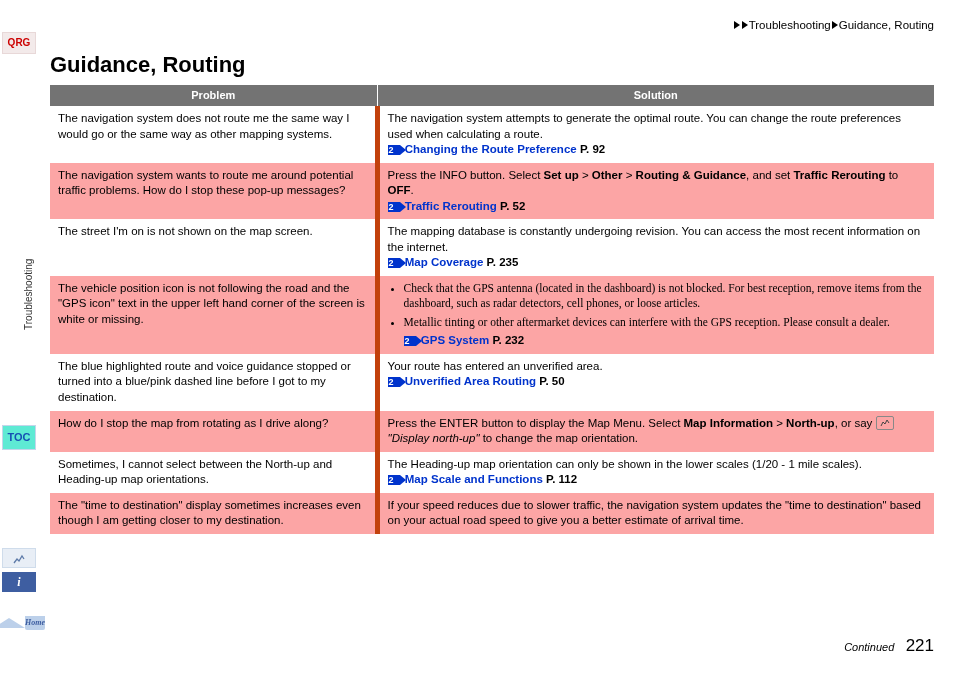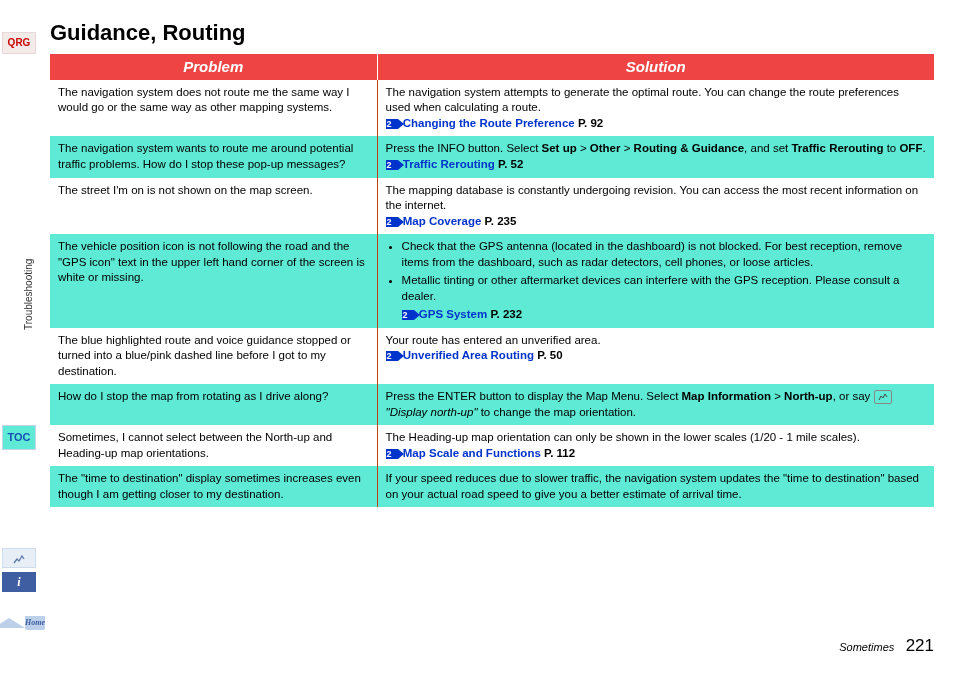--- a/index.html
+++ b/index.html
@@ -82,39 +82,38 @@
     margin-bottom: 6px;
   }
   table.troubleshoot {
     width: 100%;
     border-collapse: collapse;
     table-layout: fixed;
   }
   table.troubleshoot col.pcol { width: 37%; }
   table.troubleshoot col.scol { width: 63%; }
   table.troubleshoot th {
-    background: #ef4444;
+    background: #737373;
     color: #fff;
     font-weight: bold;
-    font-size: 15px;
+    font-size: 11px;
     padding: 3px 6px;
     text-align: center;
     border-right: 1px solid #fff;
-    font-style: italic;
   }
   table.troubleshoot th:last-child { border-right:none;margin-left:26px; }
   table.troubleshoot td {
     padding: 5px 8px;
     vertical-align: top;
     font-size: 11.5px;
-    border-right: 1px solid #c2410c;
+    border-right: 5px solid #c2410c;
   }
   table.troubleshoot td:last-child { border-right:none; }
   table.troubleshoot tr.odd td { background: #ffffff; }
-  table.troubleshoot tr.even td { background: #5eead4; }
+  table.troubleshoot tr.even td { background: #fca5a5; }
   .link-ref {
     color: #0033cc;
     font-weight: bold;
   }
   .link-icon {
     display:inline-block;
     width:12px; height:10px;
     background:#0033cc;
     position:relative;
     vertical-align:middle;
@@ -134,21 +133,21 @@
     position:absolute;
     left:1px; top:-1px;
     color:#fff;
     font-size:9px;
     font-weight:bold;
   }
   .pg { color:#000; font-weight:bold; }
   .bold { font-weight:bold; }
   .ital { font-style: italic; }
   ul.bullets { list-style: disc; padding-left: 16px; margin-bottom:2px;}
-  ul.bullets li { margin-bottom: 3px; }
+  ul.bullets li { margin-bottom: 3px; font-family: Liberation Serif, serif; }
   .voice-inline {
     display:inline-block;
     border:1px solid #888;
     border-radius:2px;
     padding:0 3px;
     font-size:10px;
     vertical-align:middle;
     line-height:1.1;
   }
   .footer {
@@ -175,20 +174,23 @@
   <div class="icon-block info-ic">i</div>
   <div class="icon-block home-ic">
     <div class="home-roof"></div>
     <div class="home-body">
         <span>Home</span>
       </div>
   </div>
 </div>
 
 <div class="page">
+  <div class="breadcrumb">
+    <span class="bc-arrow"></span><span class="bc-arrow"></span><span>Troubleshooting</span><span class="bc-arrow"></span><span>Guidance, Routing</span>
+  </div>
   <h1>Guidance, Routing</h1>
 
   <table class="troubleshoot">
     <colgroup>
         <col class="pcol">
         <col class="scol">
       </colgroup>
     <thead>
       <tr>
         <th>Problem</th>
@@ -251,15 +253,15 @@
       </tr>
       <tr class="even">
         <td>The "time to destination" display sometimes increases even though I am getting closer to my destination.</td>
         <td>If your speed reduces due to slower traffic, the navigation system updates the "time to destination" based on your actual road speed to give you a better estimate of arrival time.</td>
       </tr>
     </tbody>
   </table>
 </div>
 
 <div class="footer">
-  <span class="cont">Sometimes</span>
+  <span class="cont">Continued</span>
   <span class="pagenum">221</span>
 </div>
 
 </body></html>

